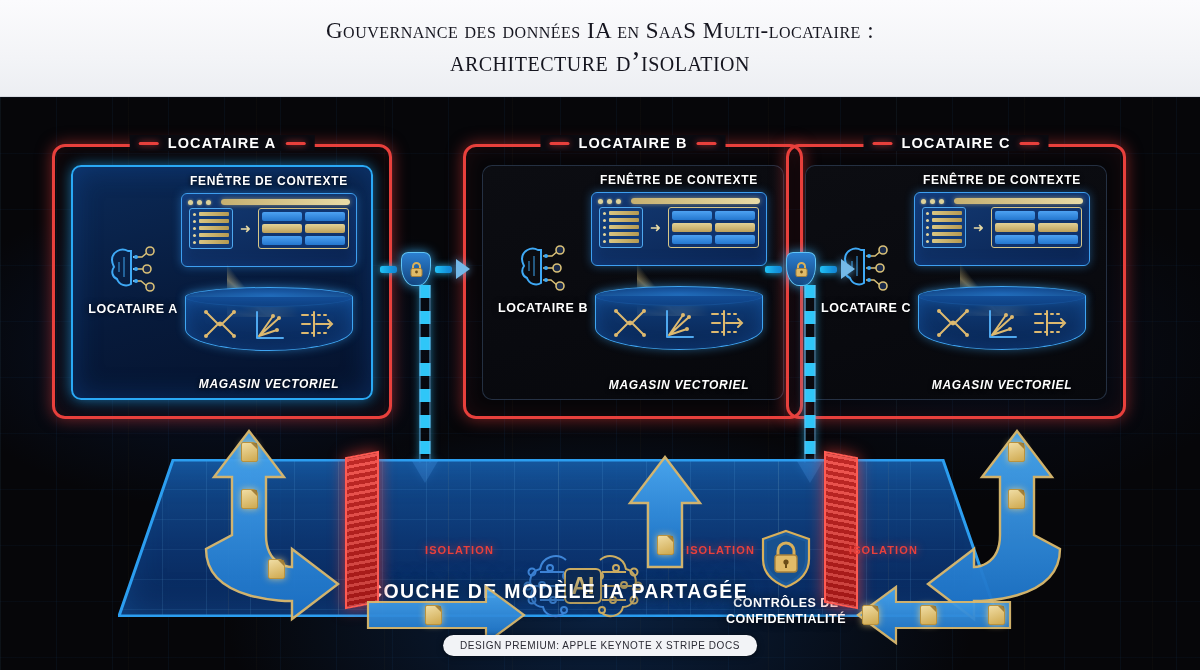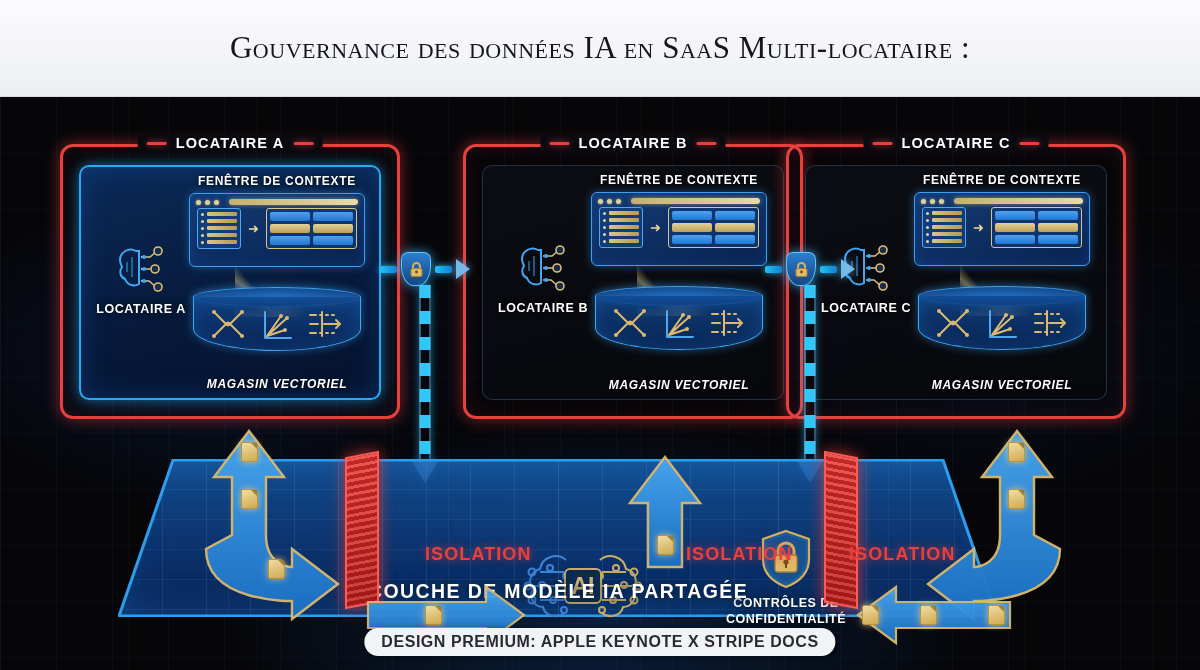--- a/index.html
+++ b/index.html
@@ -20,21 +20,21 @@
   }
   .title-line {
     font-family: "Liberation Serif", "DejaVu Serif", serif;
     font-variant: small-caps;
     color: #15151f;
     letter-spacing: .5px;
     line-height: 1.18;
     text-align: center;
     white-space: nowrap;
   }
-  .title-line.l1 { font-size: 31px; }
+  .title-line.l1 { font-size: 23px; }
   .title-line.l2 { font-size: 29px; }
 
   
   .canvas {
     position: absolute; left: 0; top: 97px; width: 1200px; height: 573px;
     background:
       radial-gradient(ellipse 520px 280px at 600px 520px, rgba(14,60,120,.48), transparent 72%),
       radial-gradient(ellipse 400px 230px at 215px 250px, rgba(10,40,92,.40), transparent 70%),
       radial-gradient(ellipse 380px 220px at 985px 250px, rgba(8,26,58,.35), transparent 70%),
       #060609;
@@ -182,21 +182,21 @@
   }
   .dashhead {
     position: absolute; left: 50%; top: 212px; transform: translateX(-50%);
     width: 0; height: 0; border-left: 13px solid transparent; border-right: 13px solid transparent;
     border-top: 22px solid rgba(150,205,245,.55);
     filter: drop-shadow(0 0 4px rgba(90,180,240,.7));
   }
 
   
   .iso-label {
-    position: absolute; color: #e8403c; font-size: 18px; font-weight: 700; letter-spacing: 1.1px;
+    position: absolute; color: #e8403c; font-size: 11px; font-weight: 700; letter-spacing: 1.1px;
     text-shadow: 0 0 8px rgba(230,60,58,.75);
   }
 
   
   .platform { position: absolute; left: 118px; top: 362px; width: 880px; height: 158px; }
   .plat-shape {
     position: absolute; inset: 0;
     clip-path: polygon(6.2% 0%, 93.8% 0%, 100% 100%, 0% 100%);
     background: linear-gradient(180deg, rgba(22,96,180,.78), rgba(12,58,125,.86) 55%, rgba(8,40,95,.9));
     box-shadow: inset 0 0 40px rgba(40,140,230,.35);
@@ -248,37 +248,38 @@
   .doc::after {
     content: ""; position: absolute; right: 0; top: 0;
     border-left: 6px solid transparent; border-top: 6px solid rgba(150,115,45,.85);
   }
 
   
   .badge {
     position: absolute; left: 50%; bottom: 14px; transform: translateX(-50%);
     padding: 5px 17px; border-radius: 999px;
     background: #f2f3f6; color: #2a2a33;
-    font-size: 16px; font-weight: 700; letter-spacing: .55px; white-space: nowrap;
+    font-size: 10px; font-weight: 400; letter-spacing: .55px; white-space: nowrap;
     box-shadow: 0 1px 6px rgba(0,0,0,.55);
   }
 </style>
 </head>
 <body>
 
 <div id="root">
 
   <div class="header">
     <div class="title-line l1">Gouvernance des données IA en SaaS Multi-locataire :</div>
+    <div class="title-line l2">architecture d’isolation</div>
   </div>
 
   <div class="canvas">
     <div class="circuit"></div>
 
-    <div class="tenant" style="left:60px">
+    <div class="tenant" style="left:52px">
       <div class="tag">
         <span class="tag-dash"></span>
         <span>LOCATAIRE A</span>
         <span class="tag-dash"></span>
       </div>
       <div class="inner glow">
         <div class="brain-block">
           <div class="brain-ico">
             <svg width="62" height="50" viewBox="0 0 62 50">
               <path d="M26 7c-7-4-16 1-16 9 0 3 1 5 2 7-3 4-2 10 3 12 2 6 9 8 14 5V7z" fill="none" stroke="#3fa9f5" stroke-width="2"></path>

